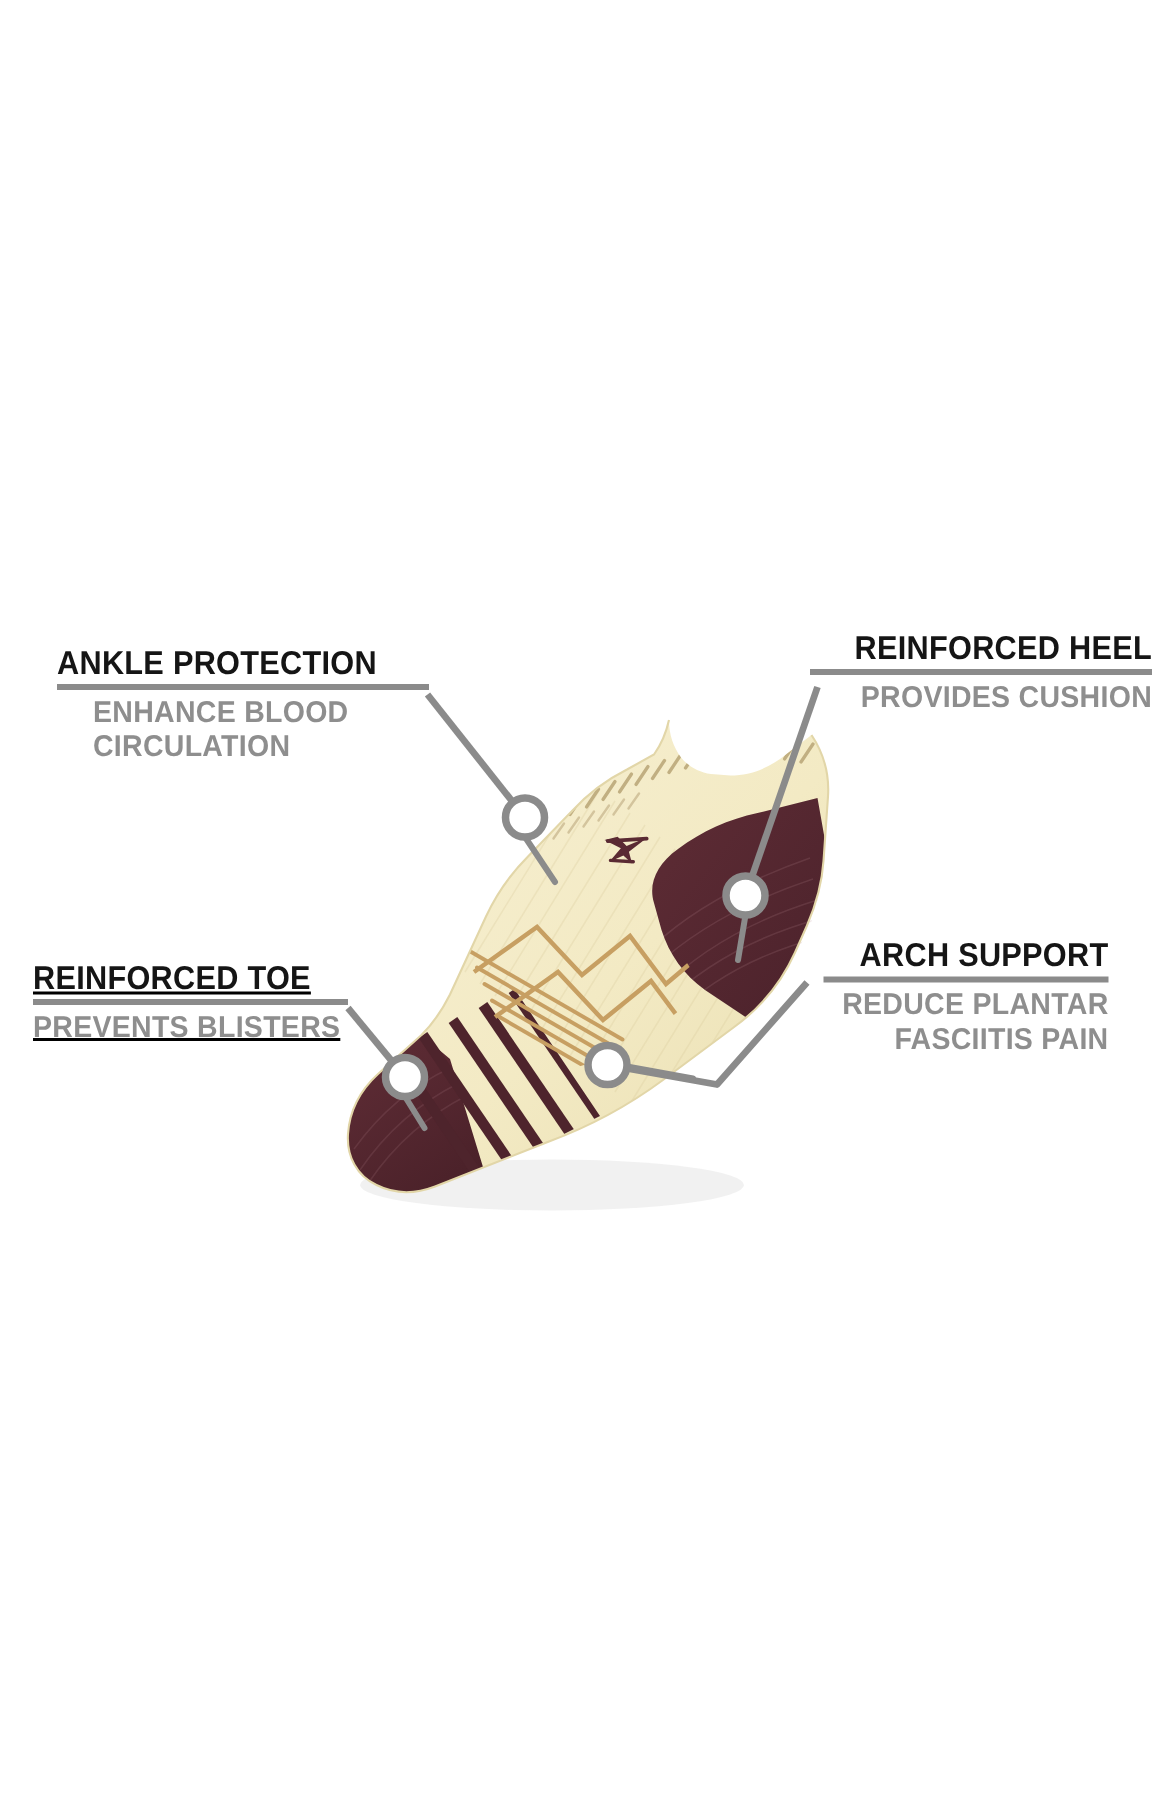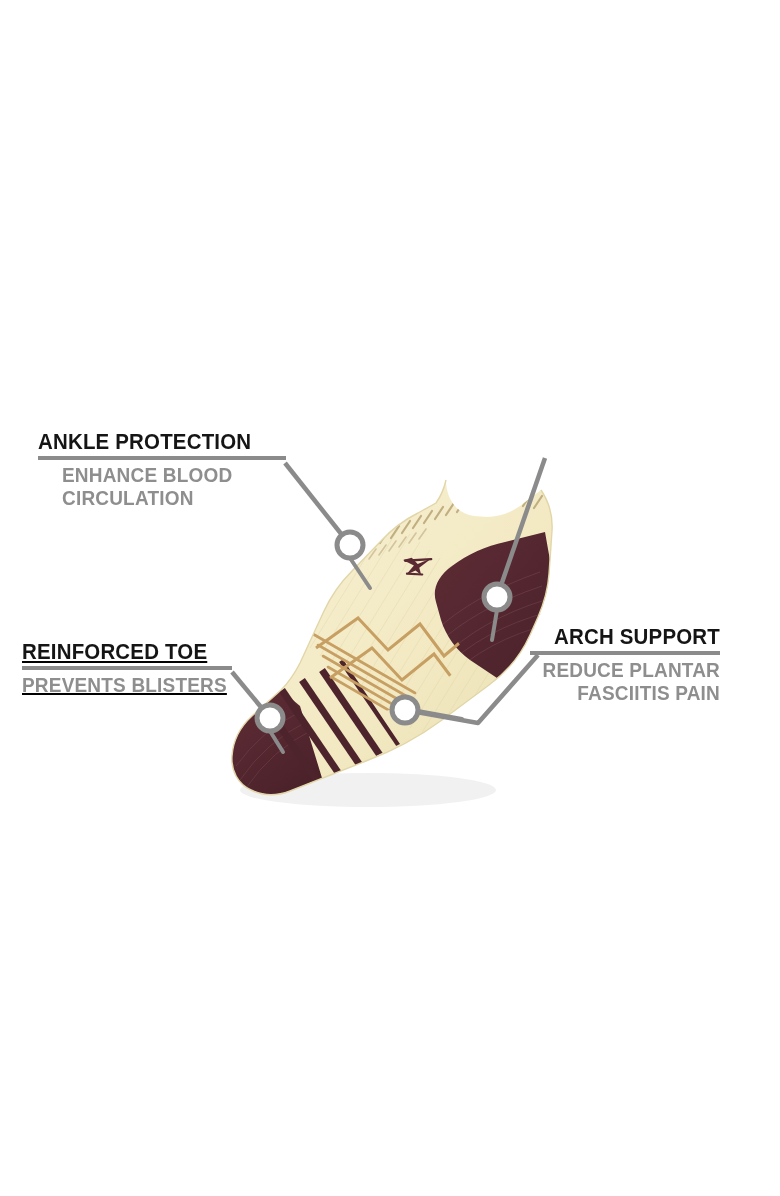--- a/index.html
+++ b/index.html
@@ -75,21 +75,21 @@
   #c-ankle { left: 38px; top: 430px; }
   #c-ankle .rule { width: 248px; }
   #c-ankle .callout-sub { margin-left: 24px; }
 
   #c-heel  { right: 12px; top: 420px; text-align: right; }
   #c-heel .rule { width: 228px; margin-left: auto; }
 
   #c-toe   { left: 22px; top: 640px; text-decoration: underline; }
   #c-toe .rule { width: 210px; }
 
-  #c-arch  { right: 60px; top: 625px; text-align: right; }
+  #c-arch  { right: 41px; top: 625px; text-align: right; }
   #c-arch .rule { width: 190px; margin-left: auto; }
 
   svg.layer {
     position: absolute;
     left: 0;
     top: 0;
     width: 780px;
     height: 1196px;
     pointer-events: none;
   }
@@ -377,20 +377,25 @@
     </g>
   </svg>
 
   <div class="callout" id="c-ankle">
     <div class="callout-title left">ANKLE PROTECTION</div>
     <div class="rule"></div>
     <div class="callout-sub left">ENHANCE BLOOD
 CIRCULATION</div>
   </div>
 
+  <div class="callout" id="c-heel">
+    <div class="callout-title right">REINFORCED HEEL</div>
+    <div class="rule"></div>
+    <div class="callout-sub right">PROVIDES CUSHION</div>
+  </div>
 
   <div class="callout" id="c-toe">
     <div class="callout-title left">REINFORCED TOE</div>
     <div class="rule"></div>
     <div class="callout-sub left">PREVENTS BLISTERS</div>
   </div>
 
   <div class="callout" id="c-arch">
     <div class="callout-title right">ARCH SUPPORT</div>
     <div class="rule"></div>

